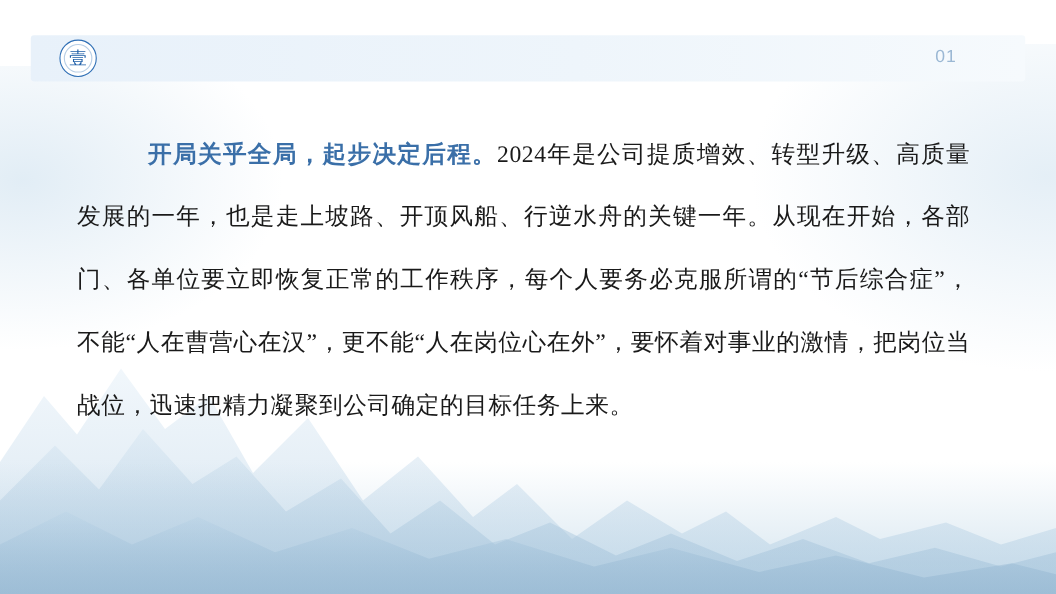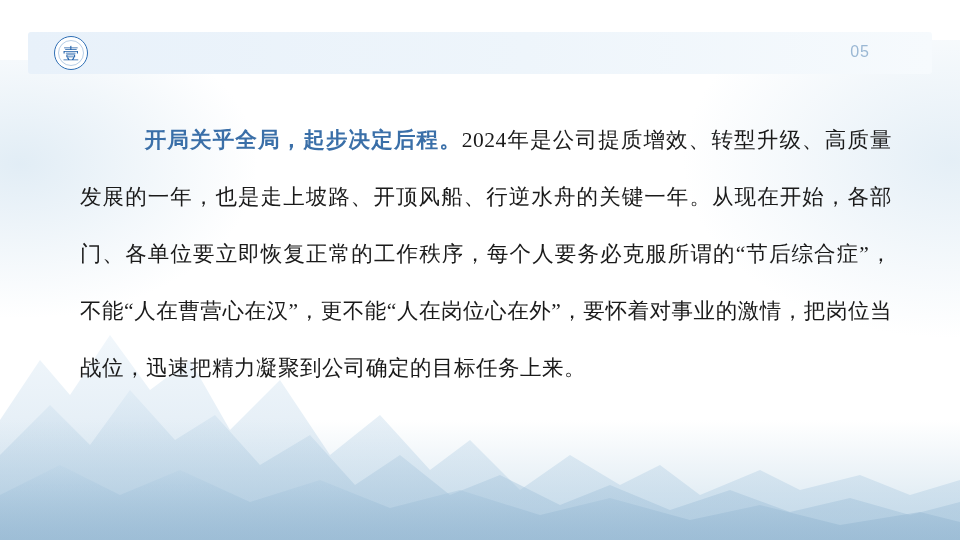--- a/index.html
+++ b/index.html
@@ -117,21 +117,21 @@
     top: 11px;
     font-size: 16px;
     color: #9bb8d4;
     font-family: "Liberation Sans", sans-serif;
     letter-spacing: 1px;
   }
 
   
   .body-text {
     position: absolute;
-    left: 80px;
+    left: 70px;
     top: 112px;
     width: 812px;
     font-size: 21.5px;
     line-height: 57px;
     color: #1a1a1a;
     font-family: "Liberation Serif", serif;
     text-align: justify;
     text-justify: inter-ideograph;
     letter-spacing: 0.5px;
   }
@@ -170,20 +170,20 @@
       </defs>
       <path d="M0,300 L0,180 L40,120 L70,155 L110,95 L150,150 L190,120 L230,190 L280,140 L330,215 L380,175 L430,230 L470,200 L520,250 L570,215 L620,245 L660,225 L700,255 L760,230 L800,250 L860,235 L910,255 L960,240 L960,300 Z" fill="url(#mtnC)"></path>
       <path d="M0,300 L0,215 L50,165 L90,205 L130,150 L175,200 L215,175 L260,225 L310,195 L355,245 L400,215 L450,255 L500,235 L560,265 L610,245 L670,270 L730,250 L790,272 L850,258 L910,275 L960,262 L960,300 Z" fill="url(#mtnB)"></path>
       <path d="M0,300 L0,255 L60,225 L120,255 L180,230 L250,262 L320,240 L390,268 L460,250 L540,275 L610,258 L690,280 L760,265 L840,285 L920,272 L960,282 L960,300 Z" fill="url(#mtnA)"></path>
     </svg>
   </div>
   <div class="bg-wash"></div>
 
   <div class="header-bar">
     <div class="header-badge">壹</div>
-    <div class="header-number">05</div>
+    <div class="header-number">01</div>
   </div>
 
   <div class="body-text">
     <span class="indent"></span><span class="lead">开局关乎全局，起步决定后程。</span><span>2024年是公司提质增效、转型升级、高质量发展的一年，也是走上坡路、开顶风船、行逆水舟的关键一年。从现在开始，各部门、各单位要立即恢复正常的工作秩序，每个人要务必克服所谓的“节后综合症”，不能“人在曹营心在汉”，更不能“人在岗位心在外”，要怀着对事业的激情，把岗位当战位，迅速把精力凝聚到公司确定的目标任务上来。</span>
   </div>
 
 </div>
 
 </body></html>

